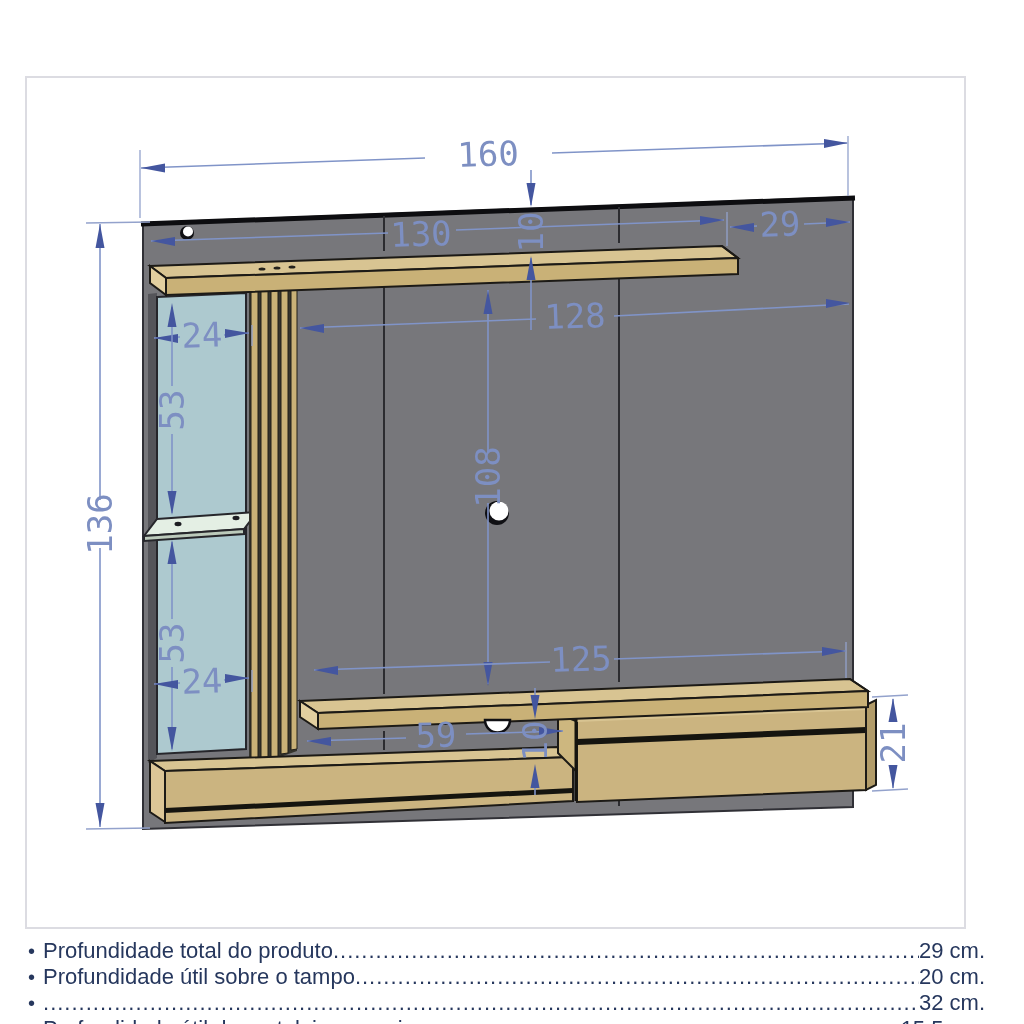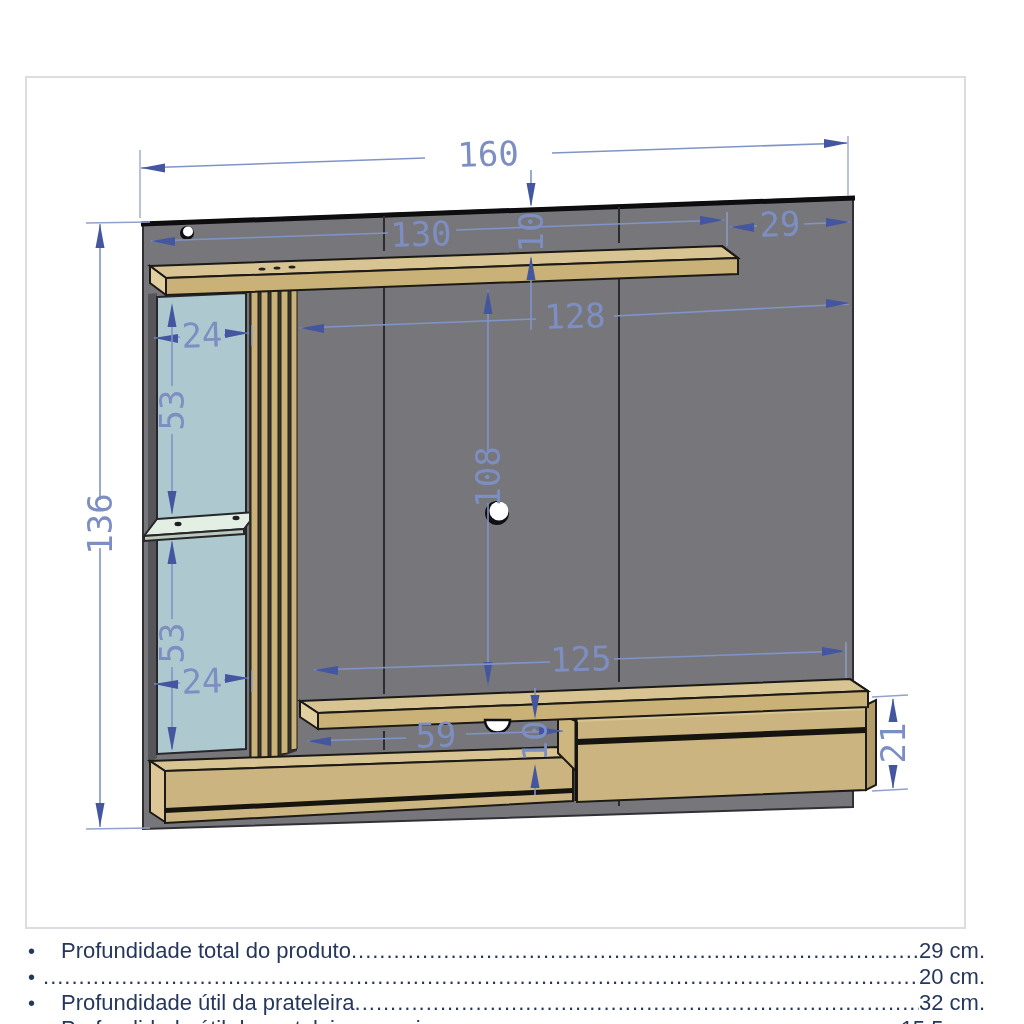--- a/index.html
+++ b/index.html
@@ -12,21 +12,21 @@
   .dimline{stroke:#8094c8;stroke-width:1.6;fill:none;}
   .extline{stroke:#93a2cc;stroke-width:1.3;fill:none;}
   .arr{fill:#44569f;stroke:none;}
   .dimtxt{font-family:"DejaVu Sans Mono",monospace;font-size:34px;fill:#7d8fc2;}
   .wood{stroke:#1c1a16;stroke-width:2;}
   .glass{stroke:#26262b;stroke-width:2;}
   
   .specs{position:absolute;left:28px;top:938px;width:957px;color:#26375d;}
   .spec-row{display:flex;align-items:baseline;line-height:26px;font-size:22px;white-space:nowrap;}
   .spec-bullet{font-size:20px;margin-right:8px;flex:0 0 auto;}
-  .spec-label{flex:0 0 auto;margin-left:18px;}
+  .spec-label{flex:0 0 auto;}
   .spec-leader{flex:1 1 auto;overflow:hidden;letter-spacing:1px;}
   .spec-value{flex:0 0 auto;text-align:center;}
 </style>
 </head>
 <body>
 
 <div class="stage">
 
   <div class="diagram-box"></div>
 
@@ -254,26 +254,26 @@
 
   <div class="specs">
     <div class="spec-row">
       <span class="spec-bullet">•</span>
       <span class="spec-label">Profundidade total do produto</span>
       <span class="spec-leader">................................................................................................................................................................................................................................................................</span>
       <span class="spec-value">29 cm.</span>
     </div>
     <div class="spec-row">
       <span class="spec-bullet">•</span>
+      <span class="spec-label">Profundidade útil sobre o tampo </span>
       <span class="spec-leader">................................................................................................................................................................................................................................................................</span>
       <span class="spec-value">20 cm.</span>
     </div>
     <div class="spec-row">
       <span class="spec-bullet">•</span>
-      <span class="spec-label">Profundidade útil da prateleira </span>
       <span class="spec-leader">................................................................................................................................................................................................................................................................</span>
       <span class="spec-value">32 cm.</span>
     </div>
     <div class="spec-row">
       <span class="spec-bullet">•</span>
       <span class="spec-label">Profundidade útil da prateleira superior </span>
       <span class="spec-leader">................................................................................................................................................................................................................................................................</span>
       <span class="spec-value">15,5 cm.</span>
     </div>
   </div>

